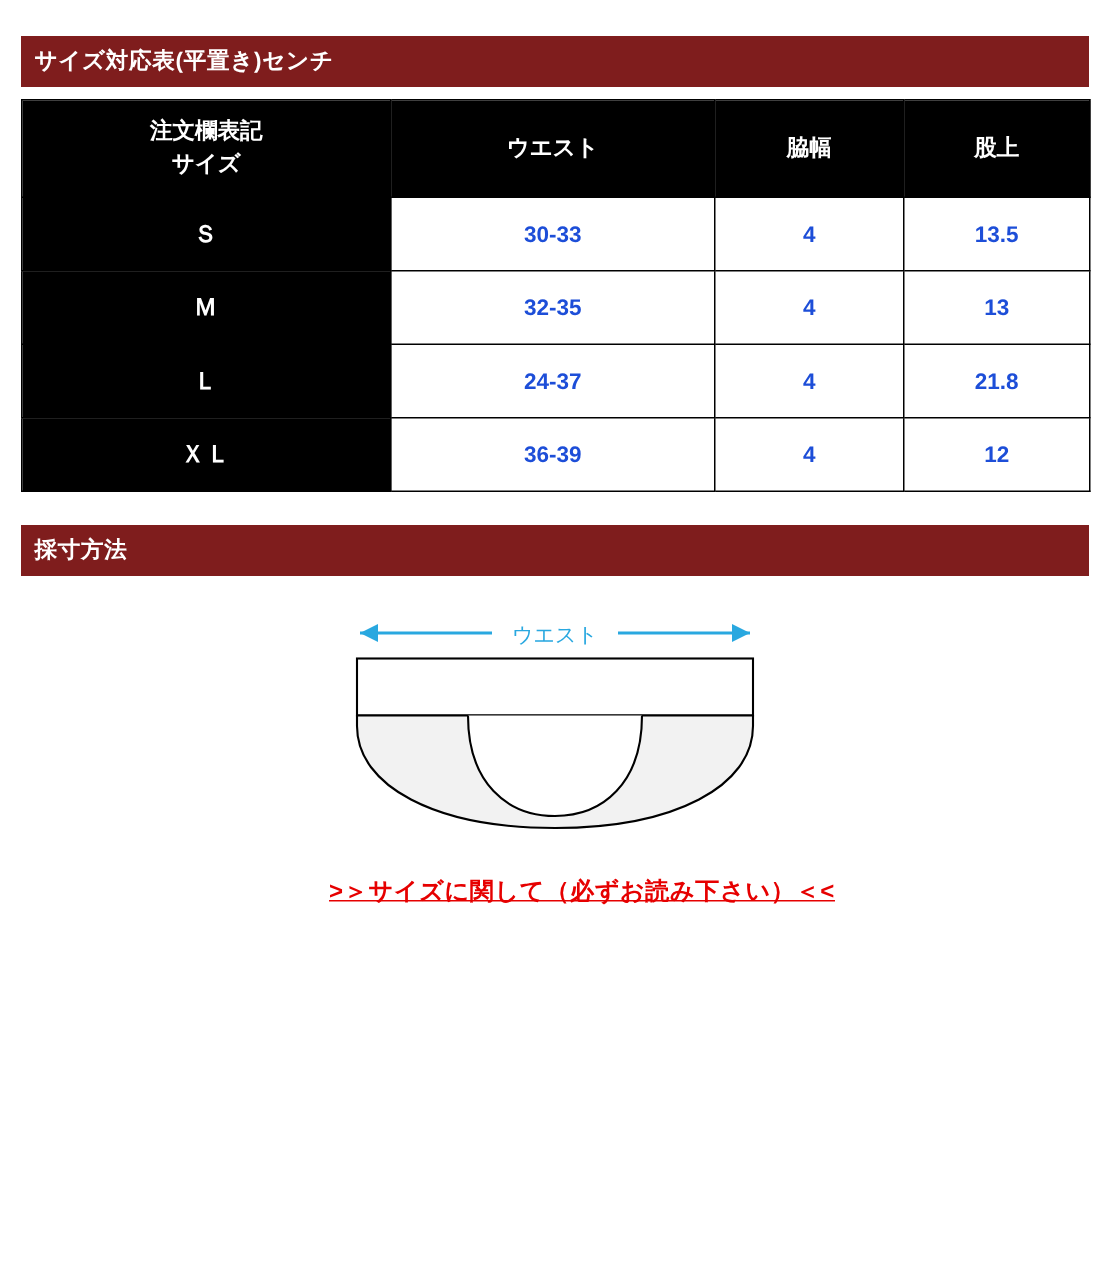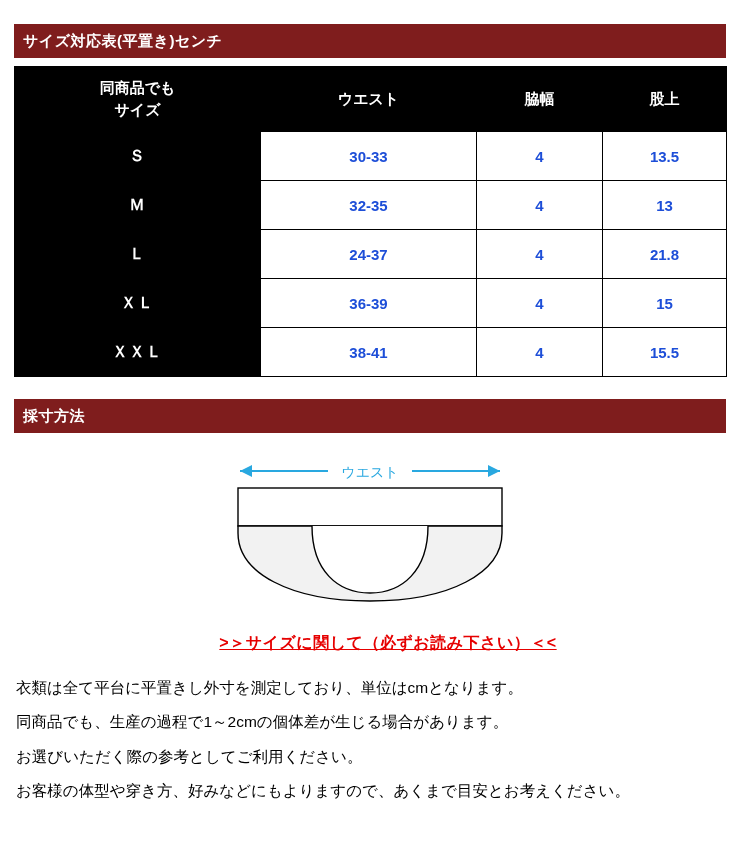--- a/index.html
+++ b/index.html
@@ -133,21 +133,21 @@
     <table class="size-table">
       <colgroup>
         <col class="c1">
           <col class="c2">
           <col class="c3">
           <col class="c4">
       </colgroup>
       <thead>
         <tr>
           <th>
-            <span>同商品でも</span><br>
+            <span>注文欄表記</span><br>
             <span>サイズ</span>
           </th>
           <th>ウエスト</th>
           <th>脇幅</th>
           <th>股上</th>
         </tr>
       </thead>
       <tbody>
         <tr>
           <th>Ｓ</th>
@@ -164,27 +164,21 @@
         <tr>
           <th>Ｌ</th>
           <td>24-37</td>
           <td>4</td>
           <td>21.8</td>
         </tr>
         <tr>
           <th>ＸＬ</th>
           <td>36-39</td>
           <td>4</td>
-          <td>15</td>
-        </tr>
-        <tr>
-          <th>ＸＸＬ</th>
-          <td>38-41</td>
-          <td>4</td>
-          <td>15.5</td>
+          <td>12</td>
         </tr>
       </tbody>
     </table>
 
     <div class="measure-wrap">
       <div class="bar">採寸方法</div>
 
       <div class="diagram">
         <svg width="300" height="170" viewBox="0 0 300 170">
 
@@ -201,22 +195,16 @@
             <path d="M18,73 L18,80 C18,120 70,148 150,148 C230,148 282,120 282,80 L282,73 Z" fill="#f2f2f2" stroke="#000000" stroke-width="1.4"></path>
             <path d="M92,73 C92,118 118,140 150,140 C182,140 208,118 208,73" fill="#ffffff" stroke="#000000" stroke-width="1.4"></path>
           </g>
         </svg>
       </div>
 
       <div class="notice">
         <u>&gt;＞サイズに関して（必ずお読み下さい）＜&lt;</u>
       </div>
 
-      <div class="body-text">
-        <p>衣類は全て平台に平置きし外寸を測定しており、単位はcmとなります。</p>
-        <p>同商品でも、生産の過程で1～2cmの個体差が生じる場合があります。</p>
-        <p>お選びいただく際の参考としてご利用ください。</p>
-        <p>お客様の体型や穿き方、好みなどにもよりますので、あくまで目安とお考えください。</p>
-      </div>
     </div>
 
   </div>
 </div>
 
 </body></html>

